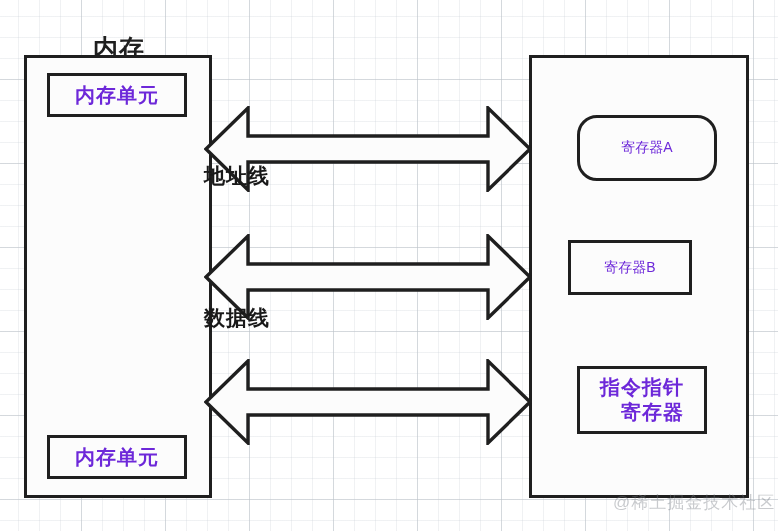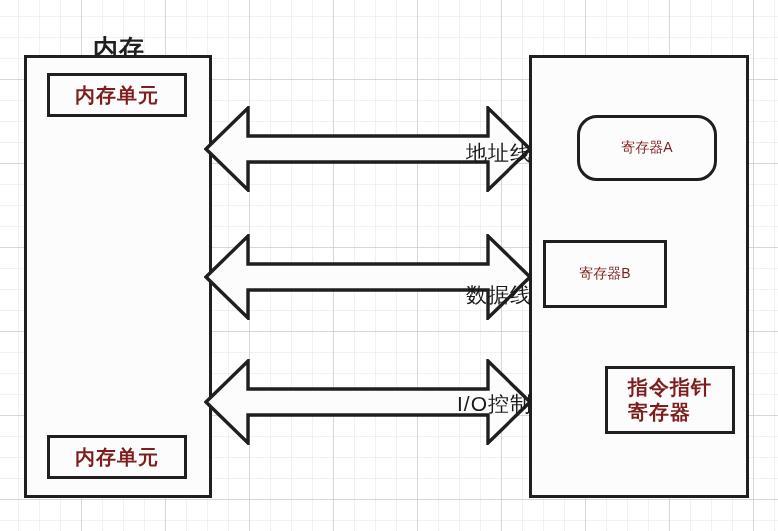--- a/index.html
+++ b/index.html
@@ -53,58 +53,59 @@
 
   
   .inner-box {
     position: absolute;
     background: #fcfcfc;
     border: 3px solid #1f1f1f;
     box-sizing: border-box;
     display: flex;
     align-items: center;
     justify-content: center;
-    text-align: left;
-    color: #7f1d1d;
+    text-align: right;
+    color: #6d28d9;
   }
   .inner-box.strong { font-weight: bold; font-size: 20px; letter-spacing: 1px; }
   .inner-box.light  { font-weight: normal; font-size: 14px; letter-spacing: 0px; }
 
   #mem-unit-top    { left: 47px;  top: 73px;  width: 140px; height: 44px; }
   #mem-unit-bottom { left: 47px;  top: 435px; width: 140px; height: 44px; }
 
   #reg-a  { left: 577px; top: 115px; width: 140px; height: 66px; border-radius: 20px; }
-  #reg-b  { left: 543px; top: 240px; width: 124px; height: 68px; }
-  #reg-ip { left: 577px; top: 366px; width: 130px; height: 68px; margin-left: 28px; }
+  #reg-b  { left: 568px; top: 240px; width: 124px; height: 55px; }
+  #reg-ip { left: 577px; top: 366px; width: 130px; height: 68px; }
   #reg-ip .two-line { line-height: 1.25; }
 
   
   .bus-arrow {
     position: absolute;
     left: 204px;
     width: 328px;
     height: 86px;
   }
   #bus-address { top: 106px; }
   #bus-data    { top: 234px; }
   #bus-io      { top: 359px; }
   .bus-arrow svg { display: block; width: 100%; height: 100%; }
 
   .bus-label {
     position: absolute;
     left: 204px;
     width: 328px;
-    text-align: right;
+    text-align: left;
     font-size: 21px;
-    font-weight: normal;
+    font-weight: bold;
     color: #191919;
     letter-spacing: 1px;
     white-space: nowrap;
     line-height: 1;
     pointer-events: none;
+    margin-top: 23px;
   }
   #bus-address-label { top: 142px; }
   #bus-data-label    { top: 284px; }
   #bus-io-label      { top: 393px; }
 
   
   #watermark {
     position: absolute;
     left: 613px;
     top: 494px;
@@ -162,16 +163,16 @@
       <polygon points="2,43 44,2 44,30 284,30 284,2 326,43 284,84 284,56 44,56 44,84" fill="#fcfcfc" stroke="#1f1f1f" stroke-width="3.4" stroke-linejoin="miter"></polygon>
     </svg>
   </div>
   <div class="bus-label" id="bus-data-label">数据线</div>
 
   <div class="bus-arrow" id="bus-io">
     <svg viewBox="0 0 328 86" preserveAspectRatio="none">
       <polygon points="2,43 44,2 44,30 284,30 284,2 326,43 284,84 284,56 44,56 44,84" fill="#fcfcfc" stroke="#1f1f1f" stroke-width="3.4" stroke-linejoin="miter"></polygon>
     </svg>
   </div>
-  <div class="bus-label" id="bus-io-label">I/O控制</div>
 
+  <div id="watermark">@稀土掘金技术社区</div>
 
 </div>
 
 </body></html>

